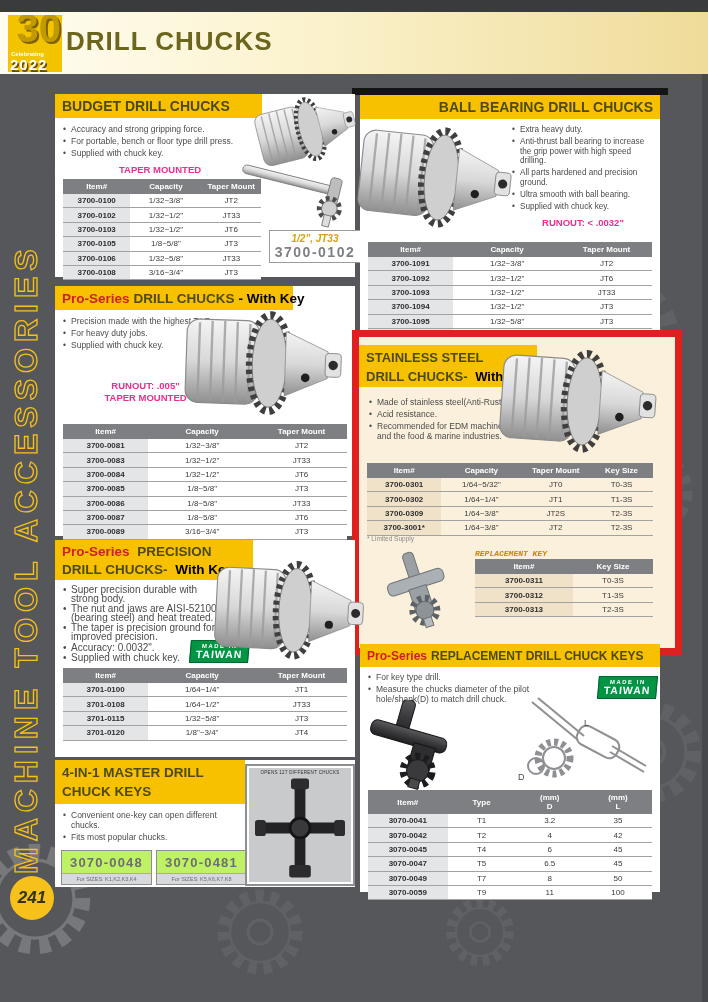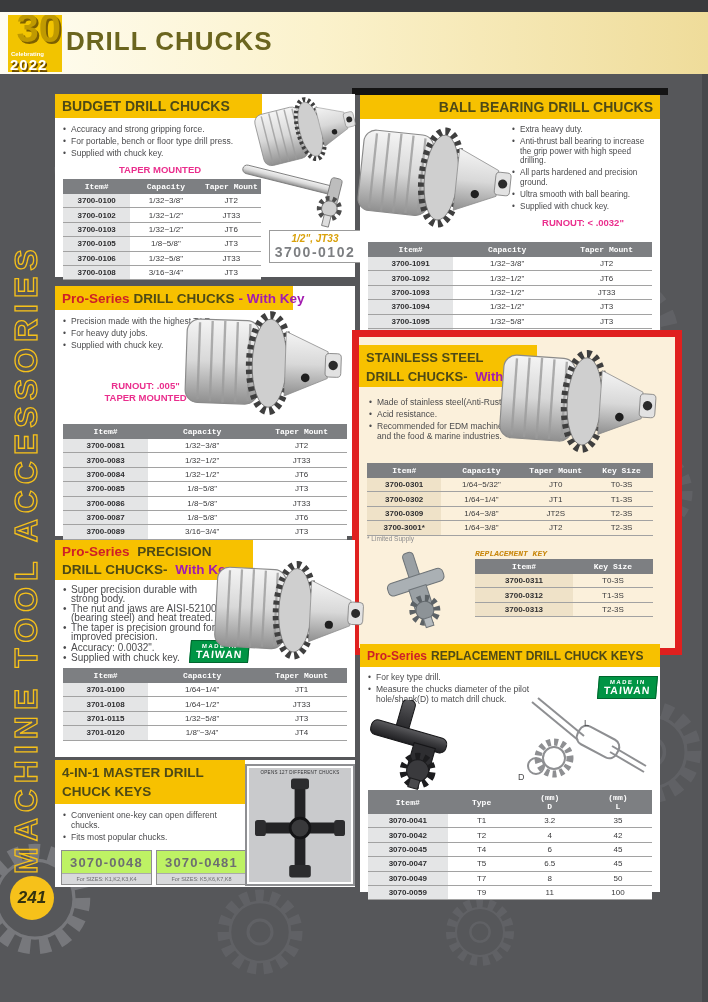--- a/index.html
+++ b/index.html
@@ -33,30 +33,30 @@
   .page-badge{position:absolute;left:10px;top:864px;width:44px;height:44px;border-radius:50%;
               background:#F6C11A;color:#33320f;font-weight:800;font-style:italic;font-size:17px;
               display:flex;align-items:center;justify-content:center;text-align:center;}
 
   
   .panel{position:absolute;background:#fff;}
   .p-title{position:absolute;background:#F7C100;box-sizing:border-box;padding:0 7px;
            font-weight:800;color:#4E4A16;white-space:nowrap;}
   .flexrow{display:flex;align-items:center;}
   .brand{color:#CE2027;margin-right:4px;}
-  .suffix{color:#a21caf;margin-left:4px;}
+  .suffix{color:#000000;margin-left:4px;}
 
   .bullets{position:absolute;margin:0;padding:0;list-style:none;font-size:8.5px;line-height:10px;color:#4b4b4d;}
   .bullets li{position:relative;padding-left:8px;margin-bottom:2px;}
   .bullets li::before{content:"\2022";position:absolute;left:0;top:0;}
 
   .note-pink{position:absolute;color:#EA2E8D;font-weight:800;font-size:9.5px;text-align:center;line-height:12px;}
 
   .tbl{position:absolute;border-collapse:collapse;table-layout:fixed;}
-  .tbl th{background:#7D7F82;color:#fff;font-size:8px;font-weight:700;padding:3px 1px;text-align:center;line-height:9px;font-family:Liberation Mono, monospace;}
+  .tbl th{background:#7D7F82;color:#fff;font-size:8px;font-weight:700;padding:3px 1px;text-align:center;line-height:9px;}
   .tbl td{font-size:8px;color:#3a3a3c;text-align:center;padding:2.2px 1px;border-bottom:1px solid #a2a2a2;background:#fff;}
   .tbl td:first-child{background:#E4E5E6;font-weight:700;color:#2e2e30;}
   .cream-cells td{background:#FBF0DB;}
   .cream-cells td:first-child{background:#EFE2C8;}
 
   .callout{position:absolute;border:1.5px solid #9b9b9b;background:#fff;text-align:center;padding:2px 4px;}
   .callout .sz{color:#D9A10B;font-style:italic;font-weight:800;font-size:10px;}
   .callout .no{color:#7D7F82;font-weight:800;font-size:14px;letter-spacing:1.5px;}
 
   .part-box{position:absolute;border:1.5px solid #8e8e8e;background:#bef264;text-align:center;box-sizing:border-box;}

